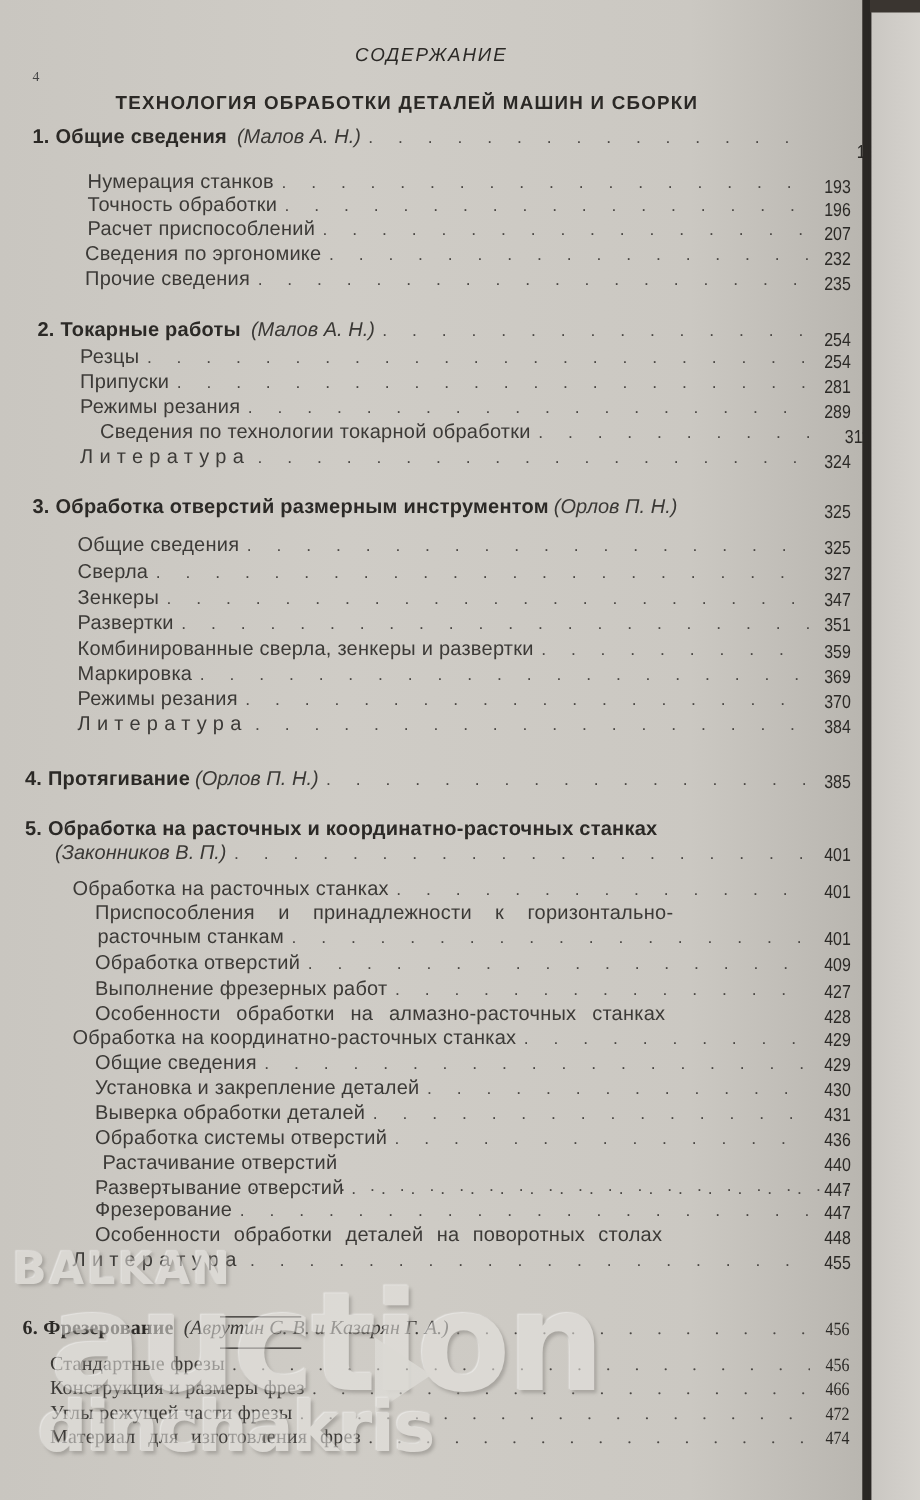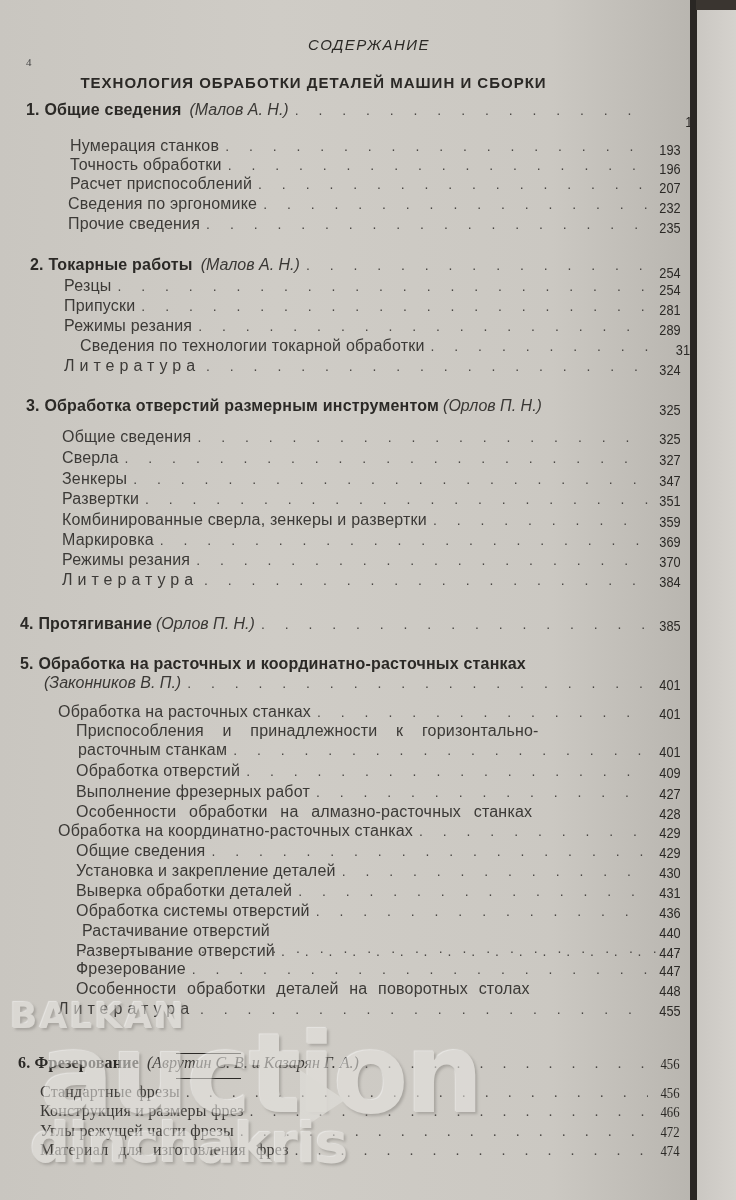--- a/index.html
+++ b/index.html
@@ -22,24 +22,23 @@
       position: absolute; left: 690px; top: 0; width: 6px; height: 1200px;
       background: #2a2724;
     }
     .page-number {
       position: absolute; left: 26px; top: 56px; font-size: 11px; color: #444;
     }
     .running-head {
       position: absolute; left: 0; width: 690px; top: 36px; text-align: center;
       font-style: italic; font-size: 15px; letter-spacing: 1.5px;
       font-family: "Liberation Sans", sans-serif;
-      padding-left: 24px;
     }
     .part-title {
-      position: absolute; left: 4px; width: 619px; top: 74px; text-align: center;
+      position: absolute; left: 16px; width: 619px; top: 74px; text-align: center;
       font-weight: bold; font-size: 15px; letter-spacing: 1px;
       font-family: "Liberation Sans", sans-serif;
     }
     .row {
       position: absolute; display: flex; align-items: baseline; white-space: nowrap;
       font-family: "Liberation Sans", sans-serif;
       font-stretch: condensed;
     }
     .row .lbl { font-size: 16px; letter-spacing: 0.2px; }
     .row .auth { font-style: italic; font-size: 16px; margin-left: 8px; color: #3a3835; }

